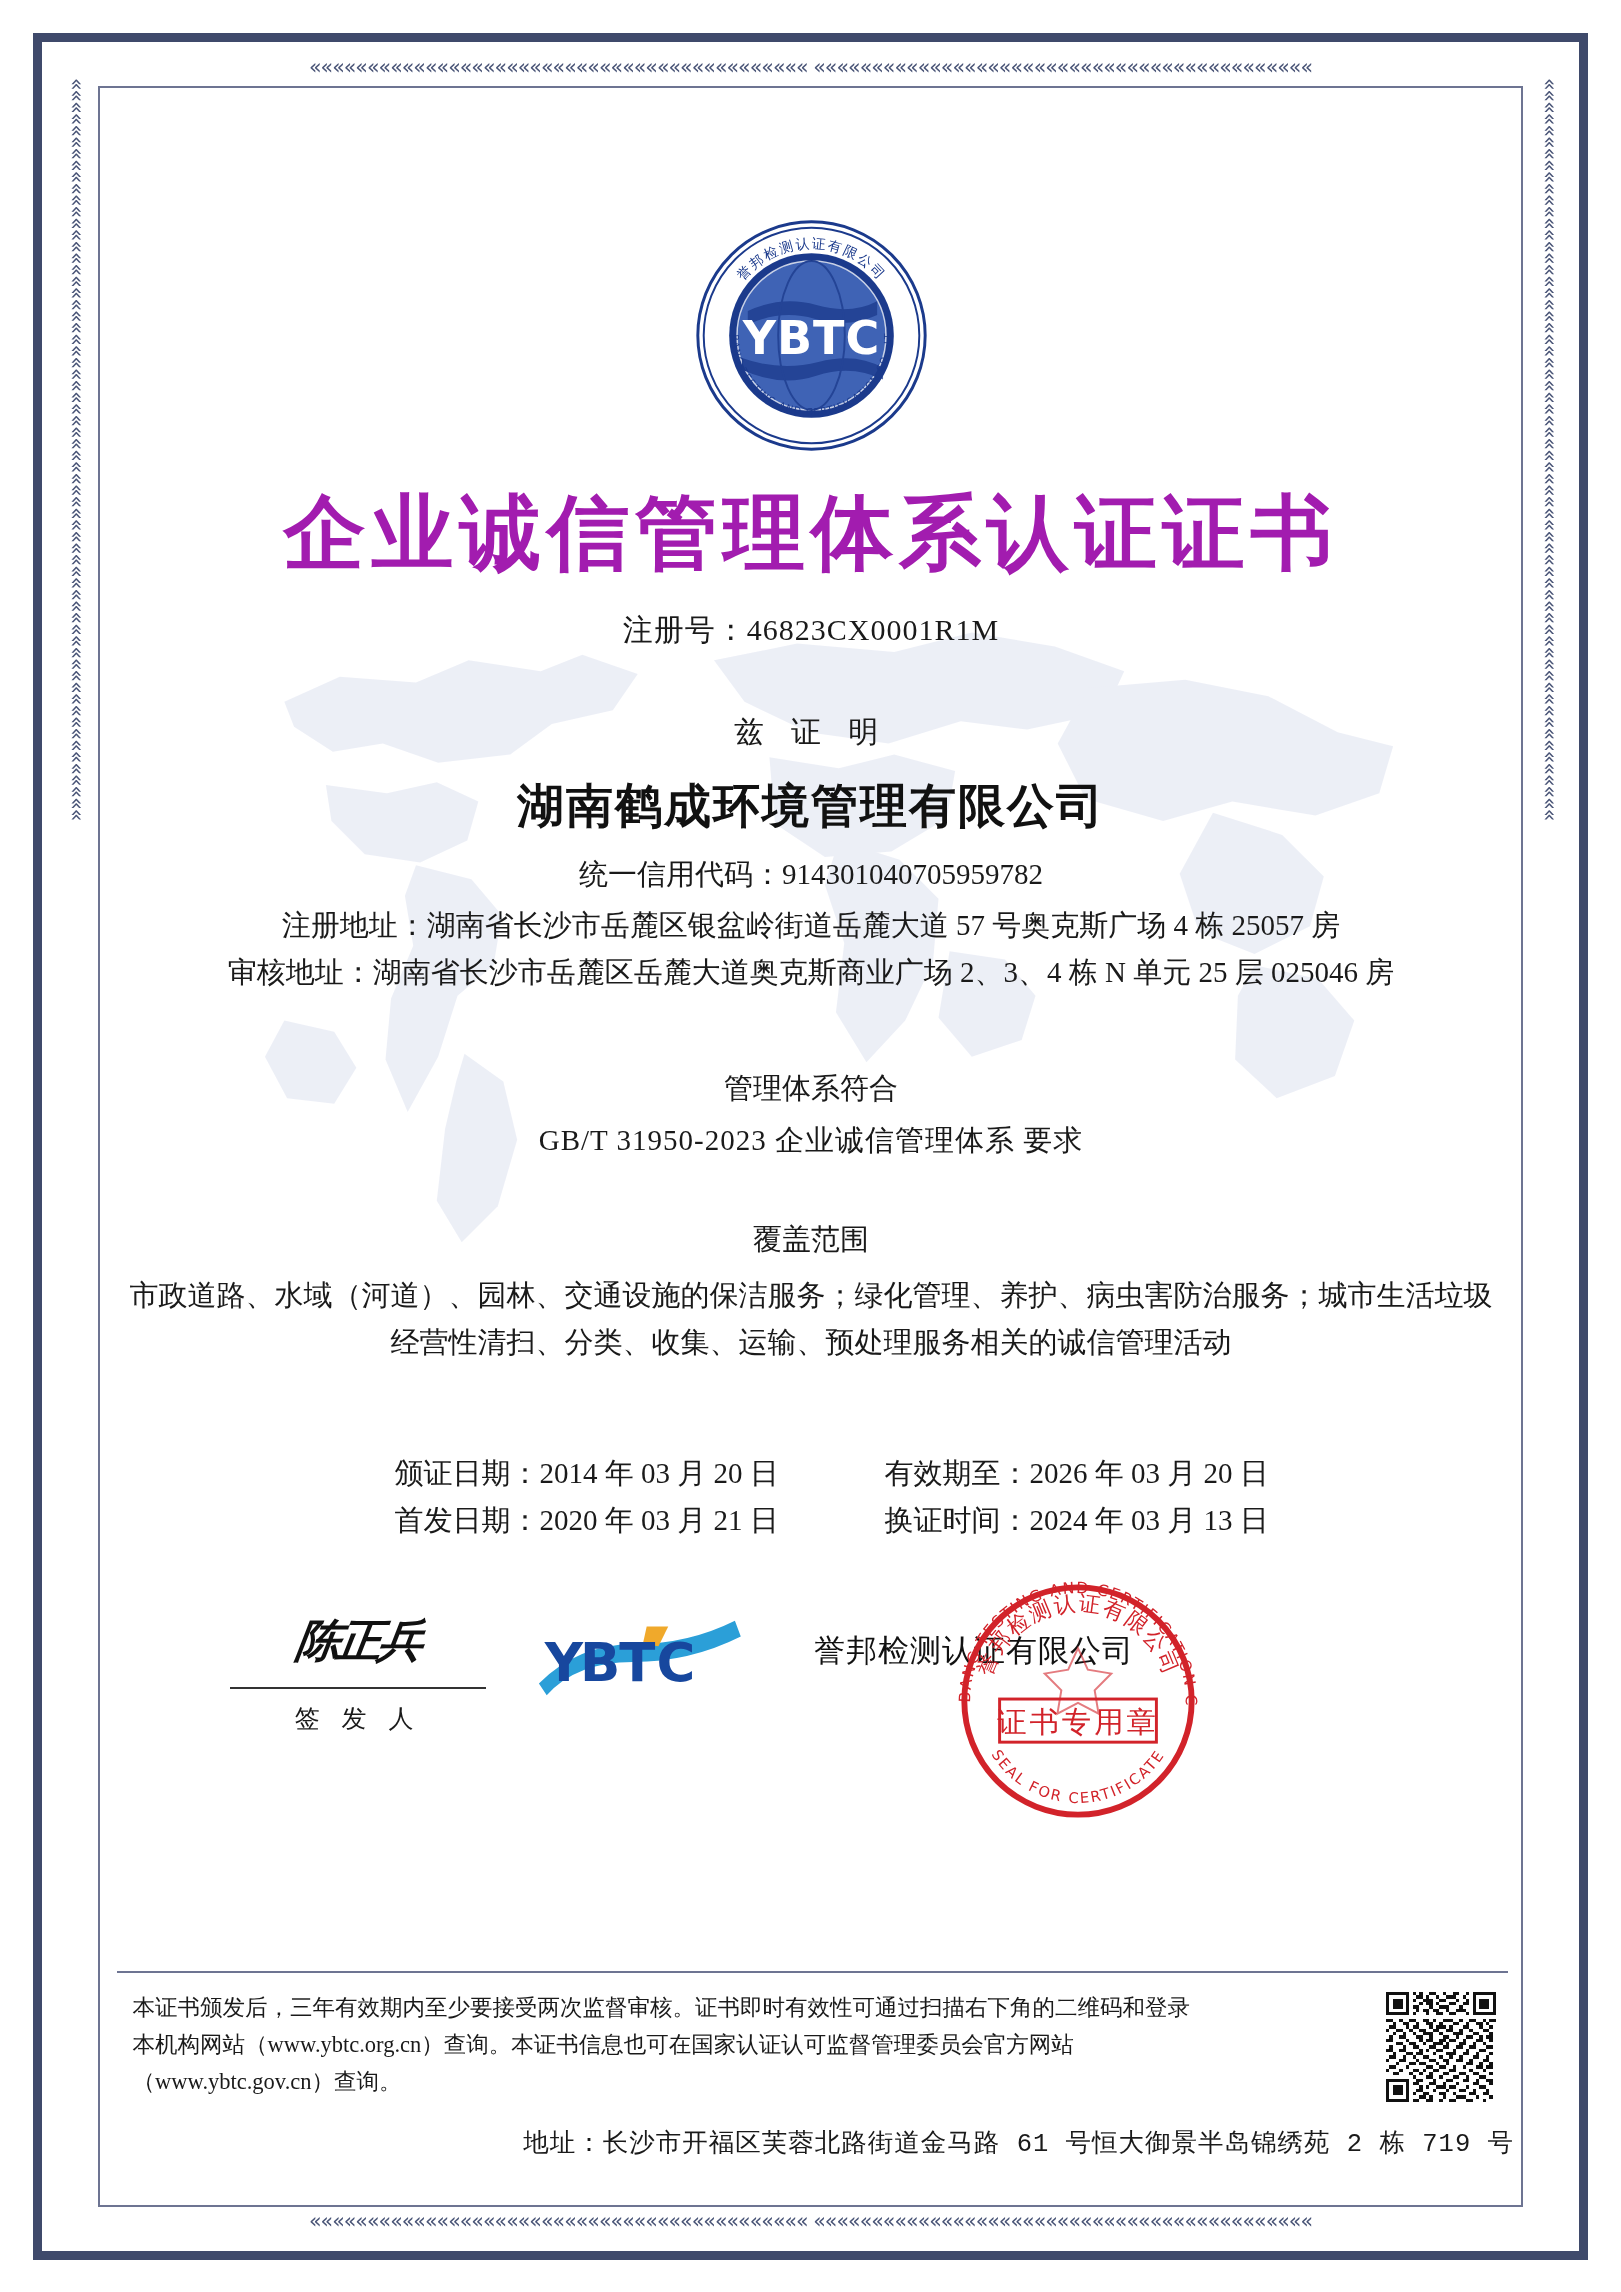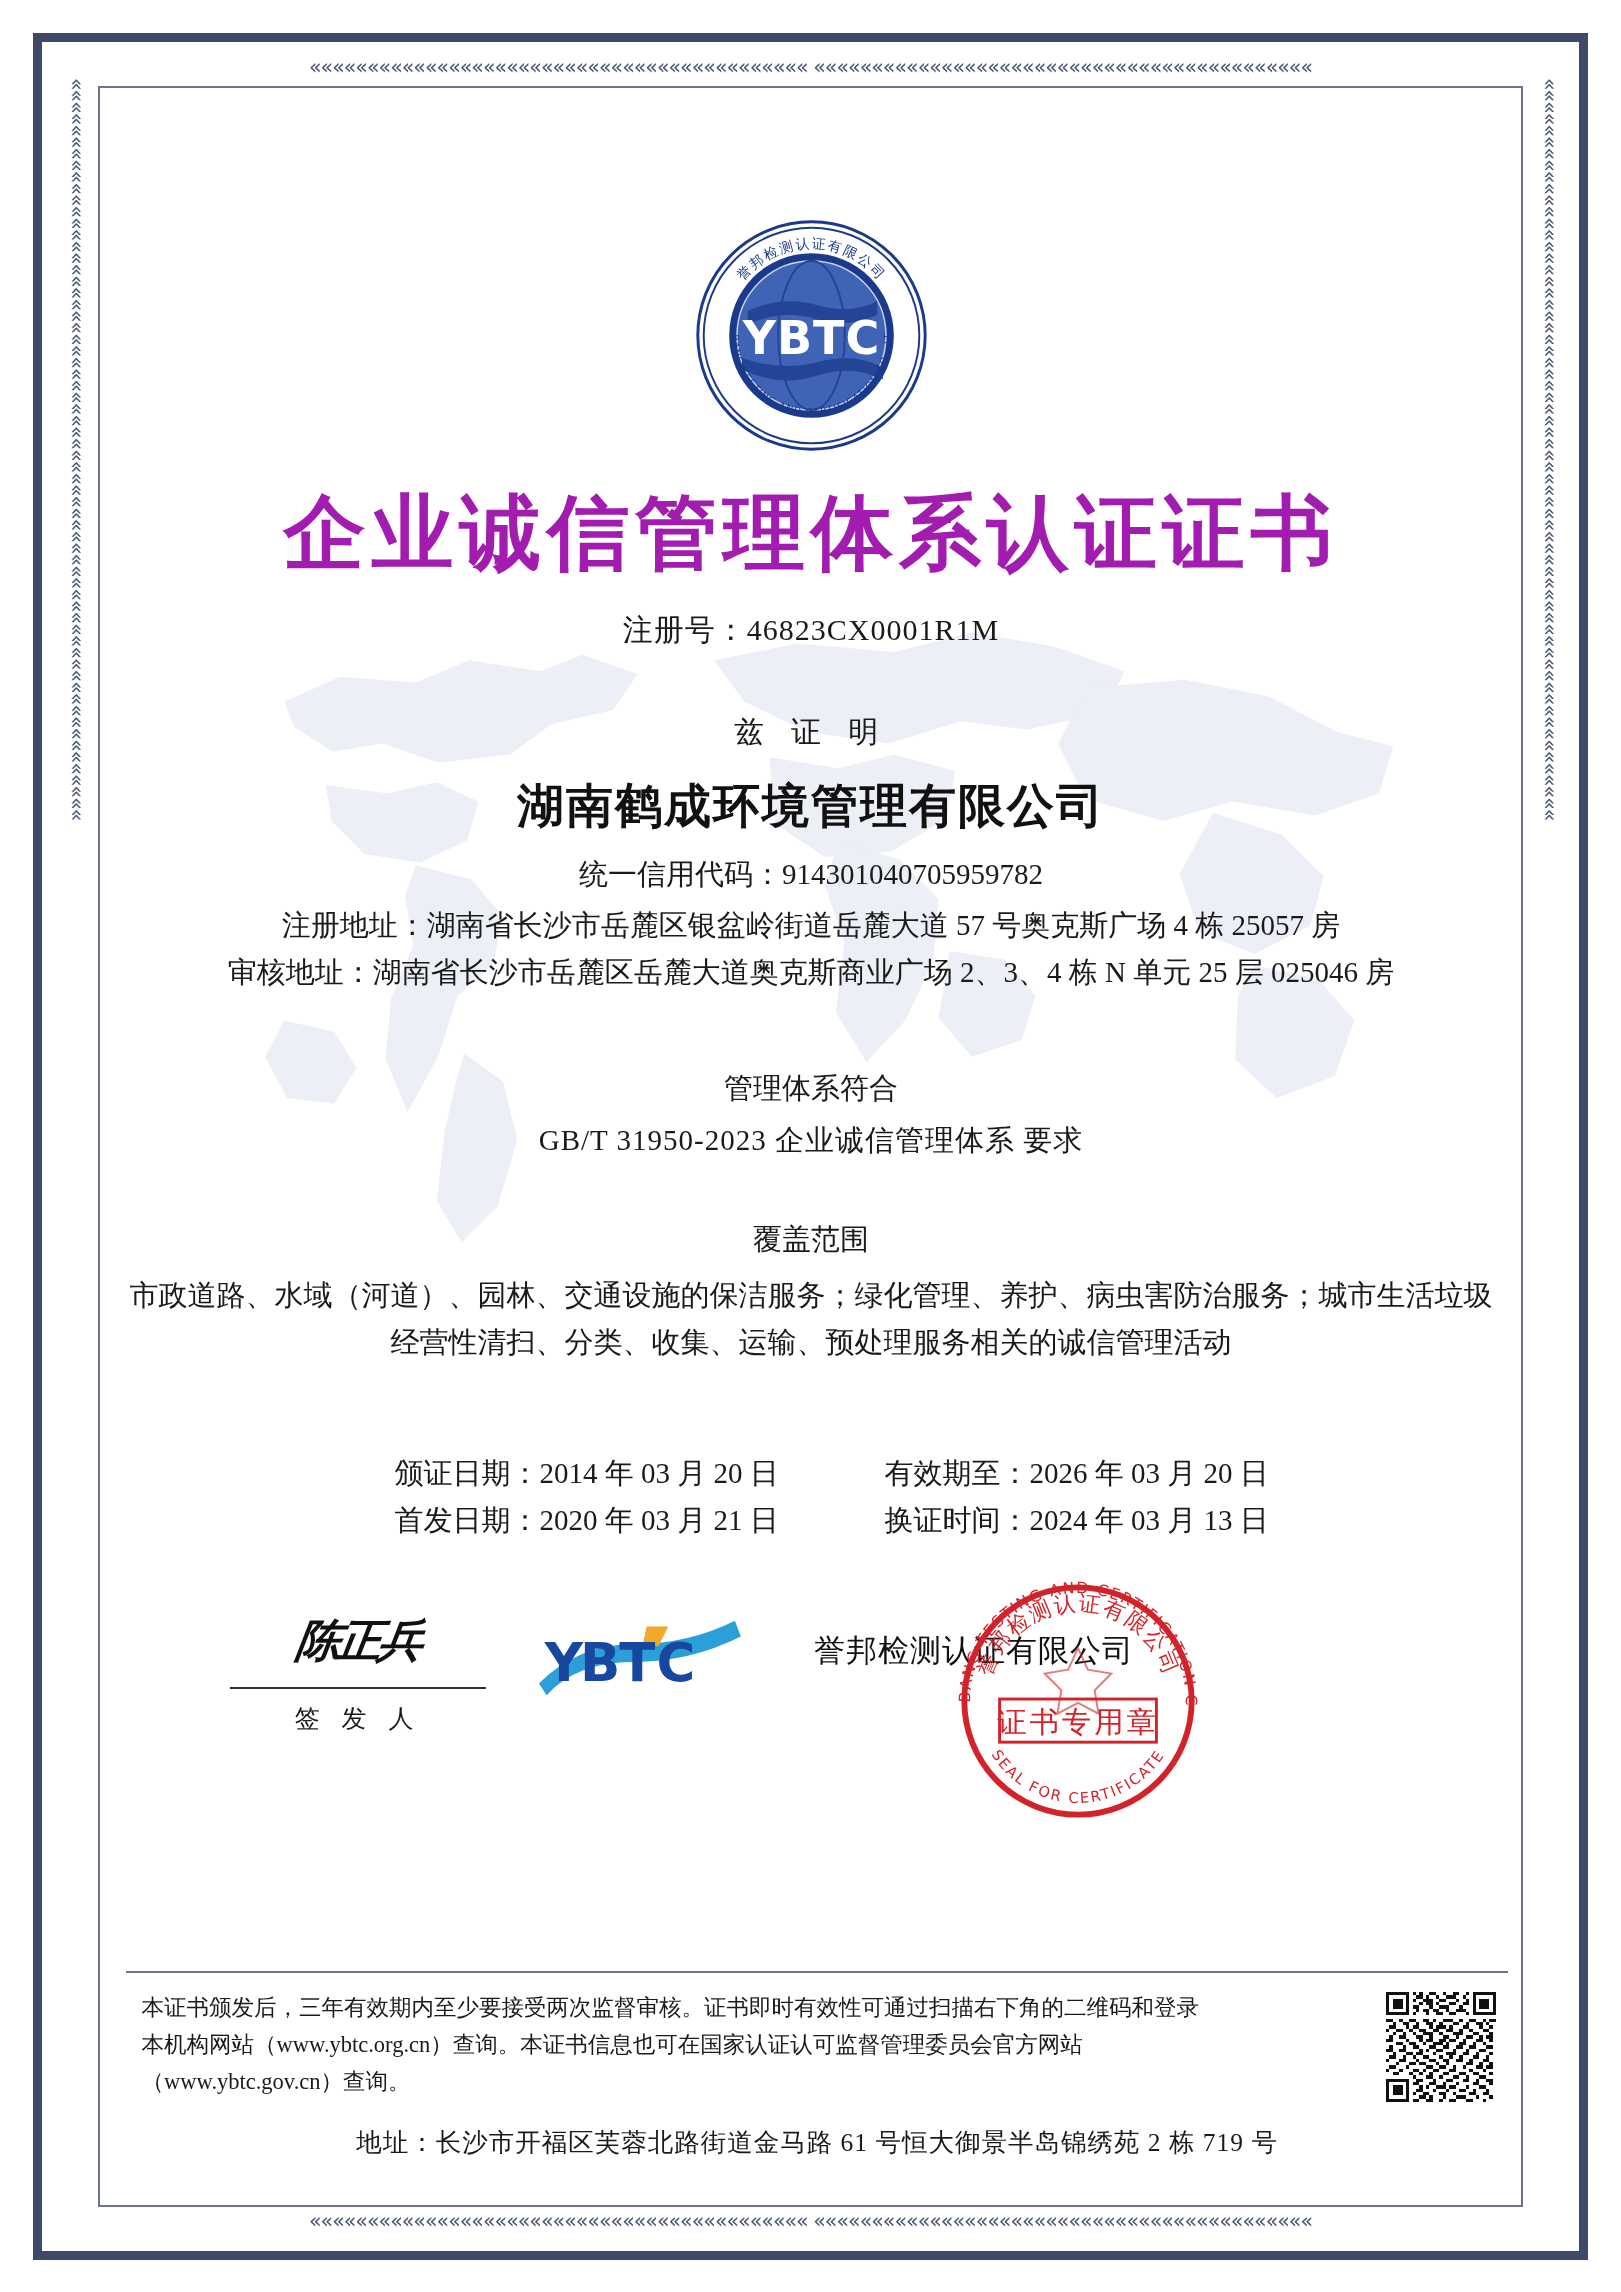--- a/index.html
+++ b/index.html
@@ -234,21 +234,21 @@
     position: absolute;
     left: 823px;
     top: -45px;
     width: 294px;
     height: 294px;
   }
 
   
   .footer {
     position: absolute;
-    left: 12px;
+    left: 3px;
     right: 0;
     bottom: 35px;
   }
   .footer-rule {
     border-top: 2px solid #6d7492;
     margin: 0 5.9px 15.7px 5.9px;
   }
   .footer-body {
     position: relative;
     padding: 0 21.6px;
@@ -257,24 +257,25 @@
     line-height: 37px;
   }
   .qr {
     position: absolute;
     right: 17.6px;
     top: 3.9px;
     width: 110px;
     height: 110px;
   }
   .footer-addr {
-    text-align: center;
+    text-align: right;
     font-size: 25.5px;
     margin-top: 25.5px;
     letter-spacing: 1px;
+    font-family: Liberation Mono, monospace;
   }
 </style>
 </head>
 <body>
 
 <div class="page">
   <div class="navy-border"></div>
 
   <div class="chev-band chev-top">
     «««««««««««««««««««««««««««««««««««««««««««  «««««««««««««««««««««««««««««««««««««««««««

